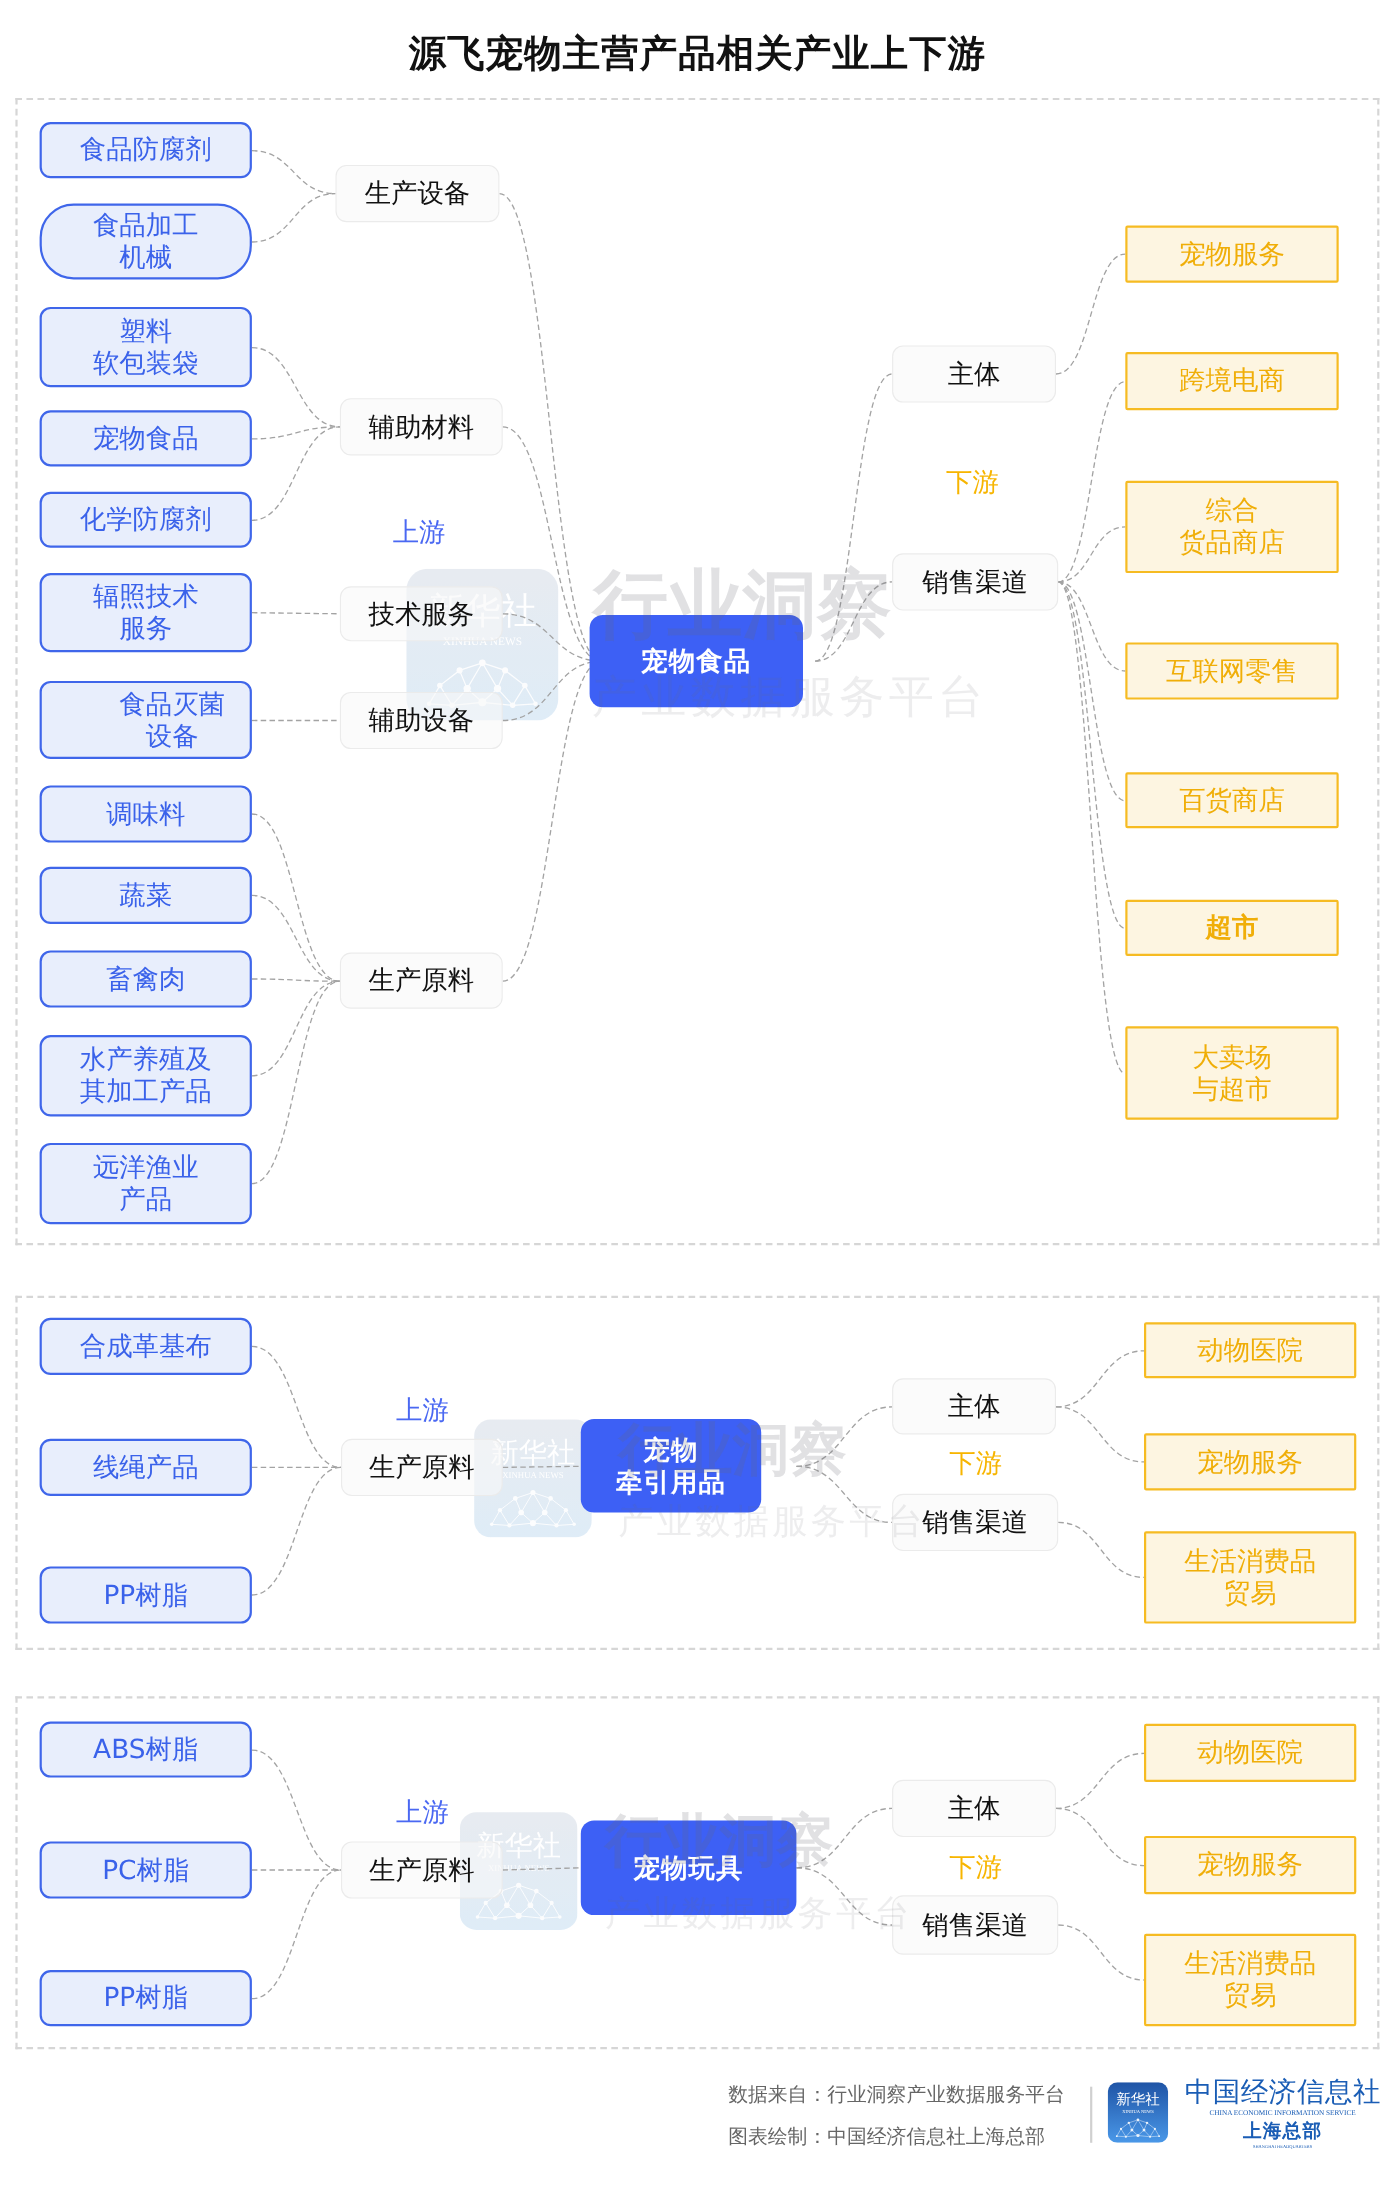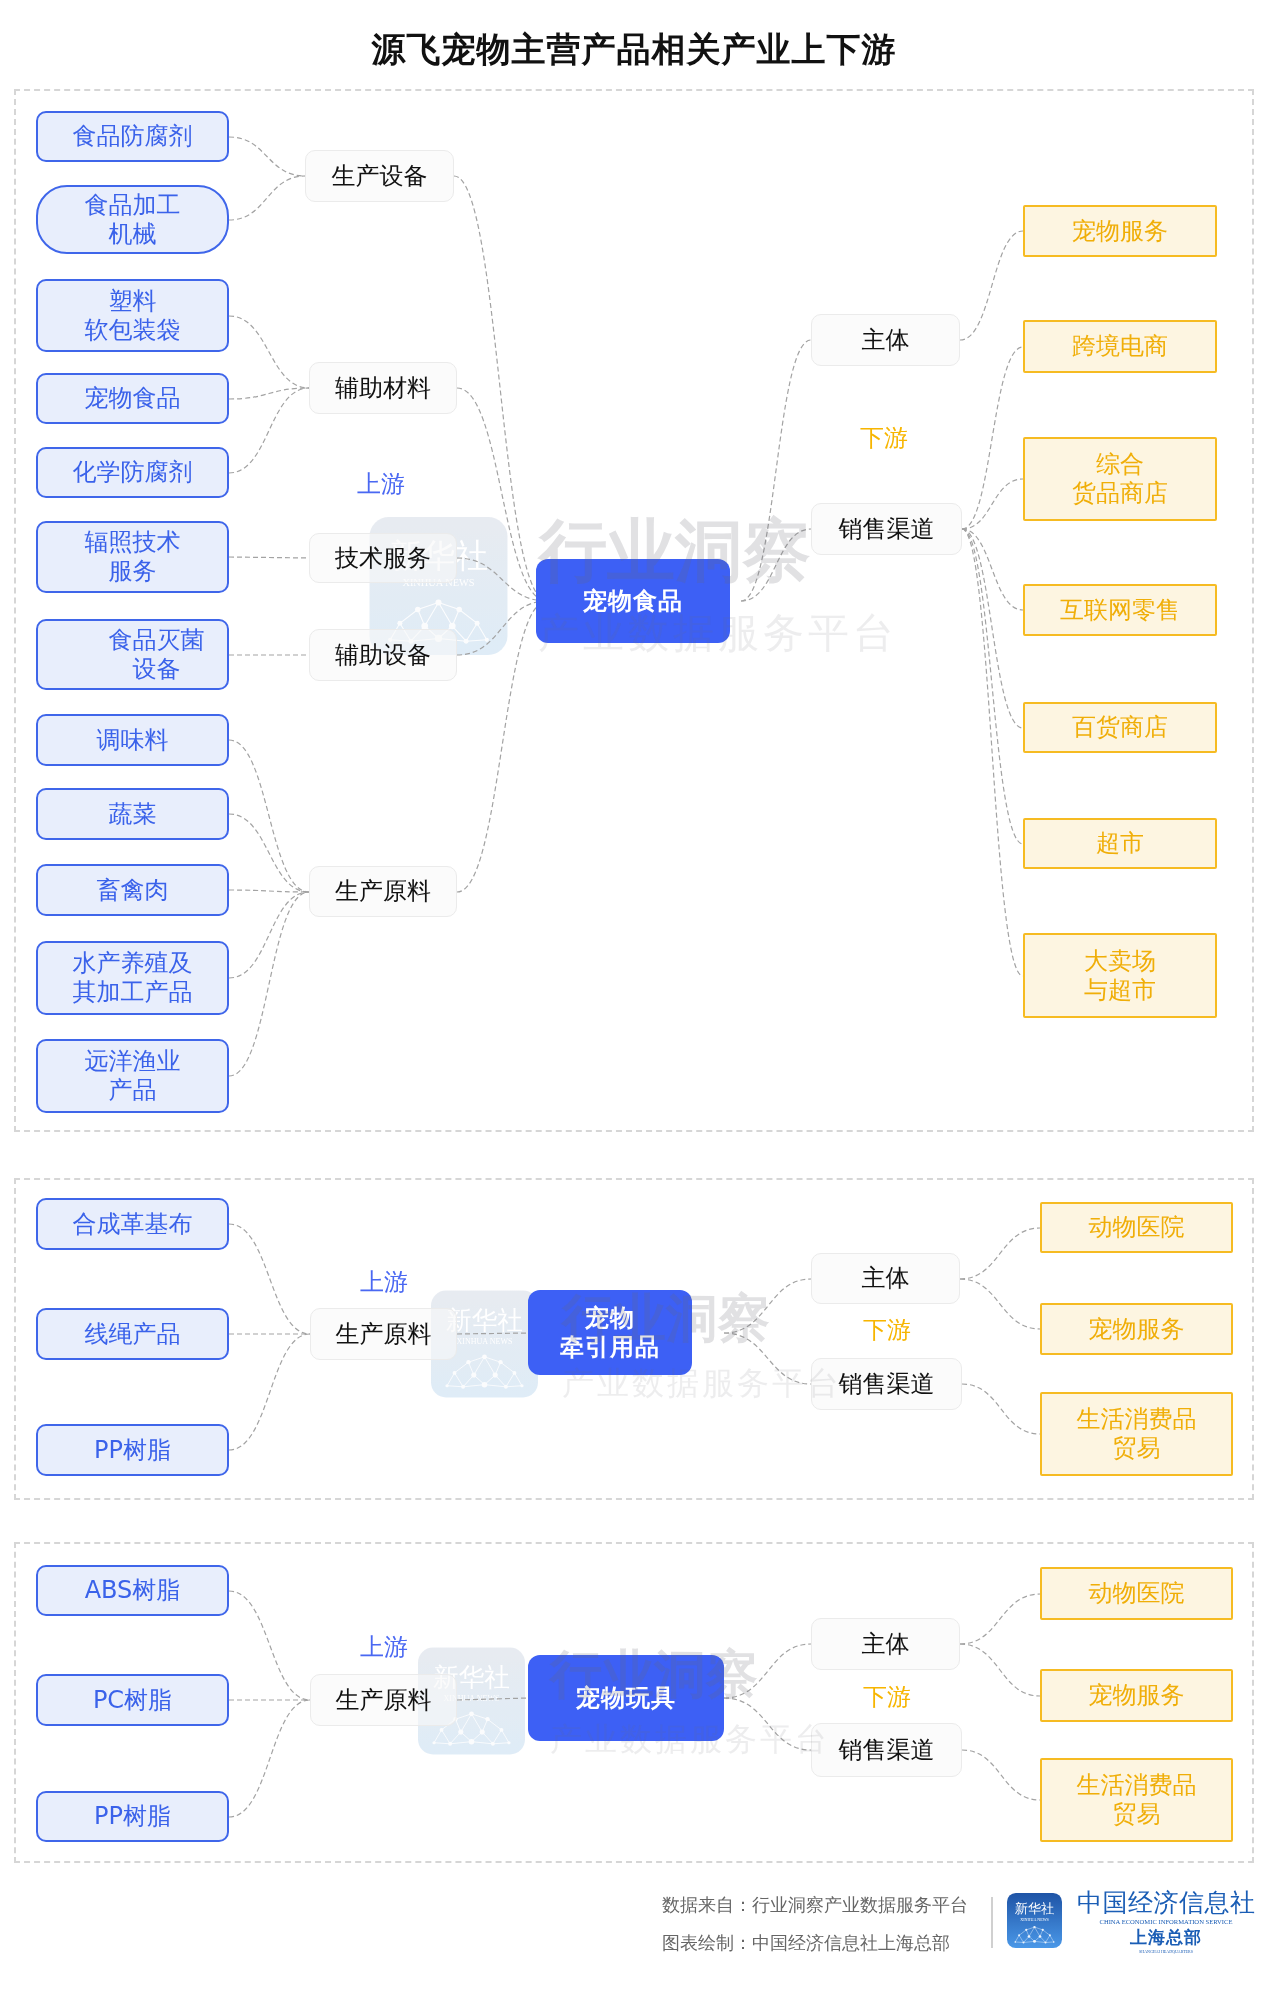--- a/index.html
+++ b/index.html
@@ -181,21 +181,21 @@
 <div class="node cat" style="left:811px;top:503px;width:151px;height:52px;">销售渠道</div>
 
 <div class="stream-label downl" style="left:839px;top:424px;">下游</div>
 
 <div class="node down s1" style="top:205px;height:52px;">宠物服务</div>
 <div class="node down s1" style="top:320px;height:53px;">跨境电商</div>
 <div class="node down s1" style="top:437px;height:84px;">综合
 货品商店</div>
 <div class="node down s1" style="top:584px;height:52px;">互联网零售</div>
 <div class="node down s1" style="top:702px;height:51px;">百货商店</div>
-<div class="node down s1" style="top:818px;height:51px;">超市</div>
+<div class="node down s1" style="top:818px;height:51px;font-weight:bold;">超市</div>
 <div class="node down s1" style="top:933px;height:85px;">大卖场
 与超市</div>
 
 <div class="wm-t1" style="left:539px;top:512px;font-size:68px;line-height:78px;">行业洞察</div>
 <div class="wm-t2" style="left:538px;top:610px;font-size:41px;line-height:46px;letter-spacing:4px;">产业数据服务平台</div>
 
 <div class="node up" style="top:1198px;height:52px;">合成革基布</div>
 <div class="node up" style="top:1308px;height:52px;">线绳产品</div>
 <div class="node up" style="top:1424px;height:52px;">PP树脂</div>
 

